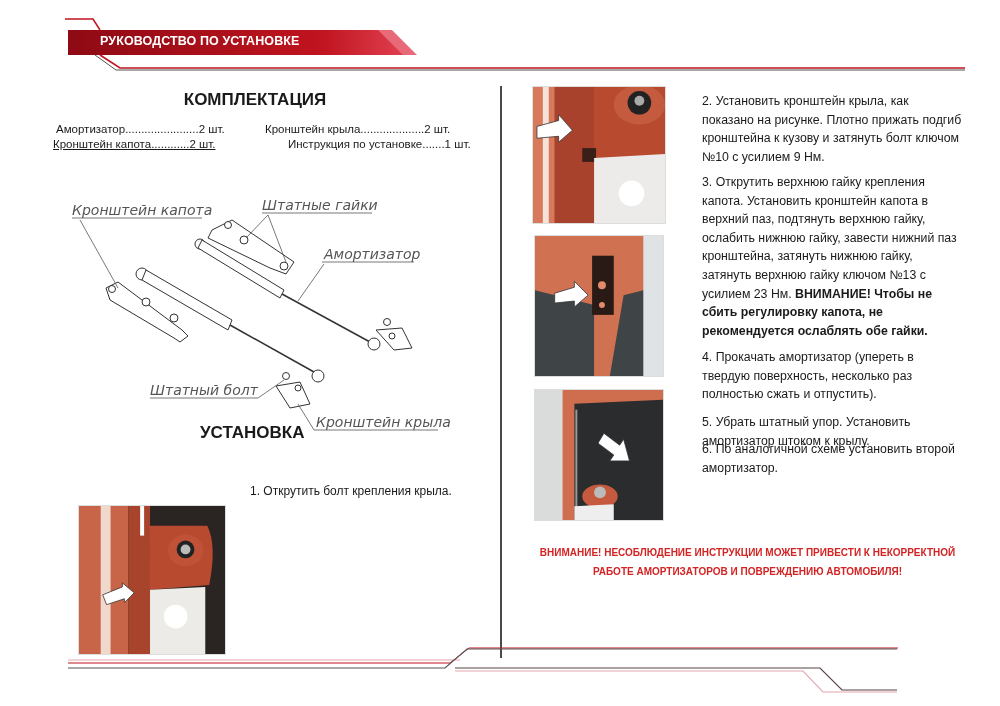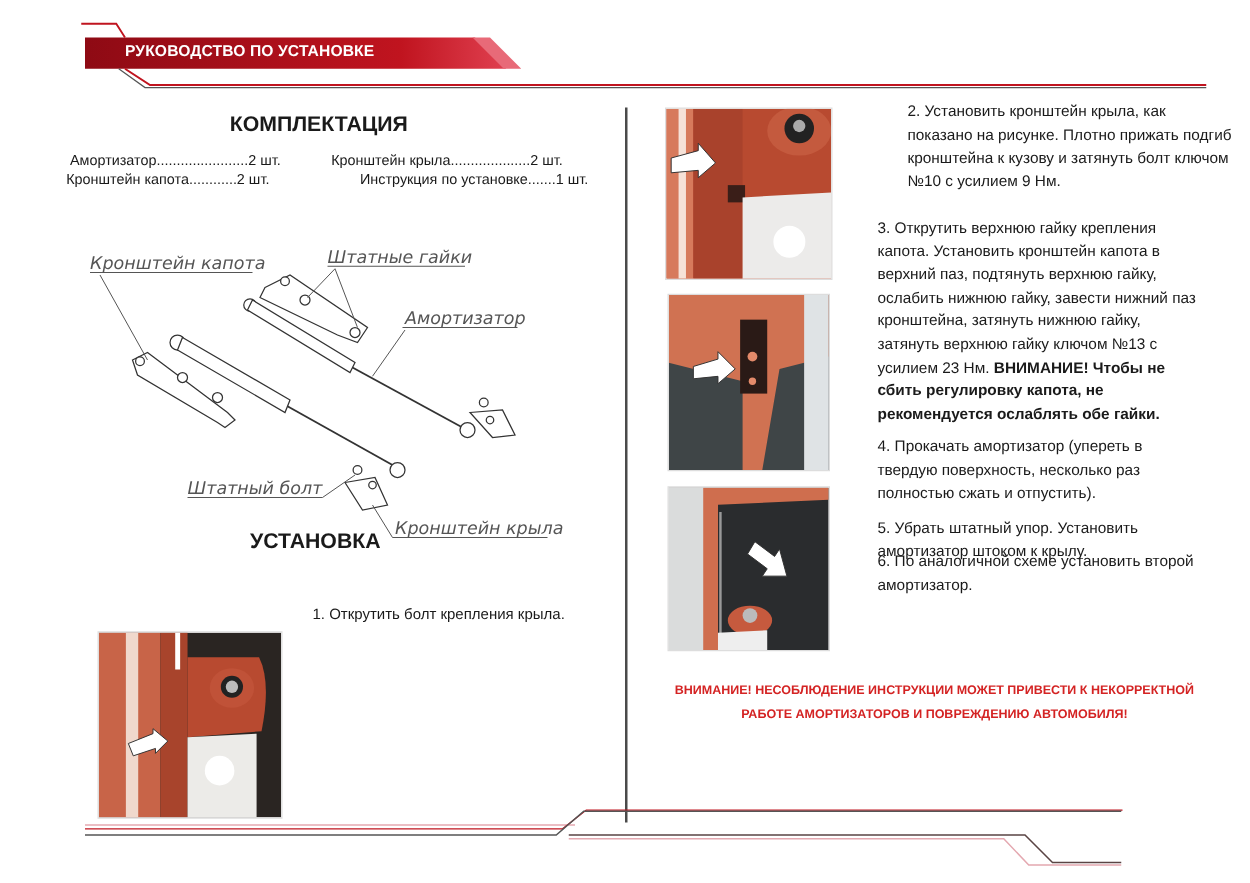--- a/index.html
+++ b/index.html
@@ -50,21 +50,21 @@
   <polyline points="100,55 120,68 965,68" fill="none" stroke="#c0141f" stroke-width="1.6"></polyline>
   <polyline points="95,55 116,70 965,70" fill="none" stroke="#555" stroke-width="1"></polyline>
 </svg>
 <div class="banner-title">РУКОВОДСТВО ПО УСТАНОВКЕ</div>
 
 <div class="divider"></div>
 
 <div class="h-komplekt">КОМПЛЕКТАЦИЯ</div>
 <div class="kit-row" style="left:56px; top:123px;">Амортизатор.......................2 шт.</div>
 <div class="kit-row" style="left:265px; top:123px;text-align:center;">Кронштейн крыла....................2 шт.</div>
-<div class="kit-row" style="left:53px; top:138px;">Кронштейн капота............2 шт.</div>
+<div class="kit-row" style="left:53px; top:138px;text-decoration:underline;">Кронштейн капота............2 шт.</div>
 <div class="kit-row" style="left:263px; top:138px;padding-left:25px;">Инструкция по установке.......1 шт.</div>
 
 <svg class="diagram" viewBox="0 0 390 250">
   <g stroke="#333" stroke-width="1" fill="#fff">
 
     <g>
       <circle cx="138" cy="54" r="5"></circle>
       <polygon points="140,50 222,100 218,108 136,58"></polygon>
       <line x1="220" y1="104" x2="308" y2="152" stroke-width="1.5"></line>
       <circle cx="312" cy="154" r="6"></circle>
@@ -178,21 +178,21 @@
     <rect x="0" y="0" width="30" height="132" fill="#dadcdc"></rect>
     <path d="M28,0 L130,0 L130,10 L40,14 L40,132 L28,132 Z" fill="#cf6e4e"></path>
     <line x1="42" y1="20" x2="42" y2="132" stroke="#999" stroke-width="2"></line>
     <ellipse cx="66" cy="108" rx="18" ry="12" fill="#c65a3e"></ellipse>
     <circle cx="66" cy="104" r="6" fill="#bbb"></circle>
     <path d="M40,118 L80,116 L80,132 L40,132 Z" fill="#eee"></path>
     <polygon points="70,44 86,56 90,50 96,72 76,72 80,66 64,54" fill="#fff" stroke="#333" stroke-width="0.8"></polygon>
   </svg>
 </div>
 
-<div class="step" style="top:80px;margin-left:24px;">2. Установить кронштейн крыла, как показано на рисунке. Плотно прижать подгиб кронштейна к кузову и затянуть болт ключом №10 с усилием 9 Нм.</div>
+<div class="step" style="top:92px;">2. Установить кронштейн крыла, как показано на рисунке. Плотно прижать подгиб кронштейна к кузову и затянуть болт ключом №10 с усилием 9 Нм.</div>
 <div class="step" style="top:173px;">
   <span>3. Открутить верхнюю гайку крепления капота. Установить кронштейн капота в верхний паз, подтянуть верхнюю гайку, ослабить нижнюю гайку, завести нижний паз кронштейна, затянуть нижнюю гайку, затянуть верхнюю гайку ключом №13 с усилием 23 Нм.</span>
   <b>ВНИМАНИЕ! Чтобы не сбить регулировку капота, не рекомендуется ослаблять обе гайки.</b>
 </div>
 <div class="step" style="top:348px;">4. Прокачать амортизатор (упереть в твердую поверхность, несколько раз полностью сжать и отпустить).</div>
 <div class="step" style="top:413px;">5. Убрать штатный упор. Установить амортизатор штоком к крылу.</div>
 <div class="step" style="top:440px;">6. По аналогичной схеме установить второй амортизатор.</div>
 
 <div class="warning">ВНИМАНИЕ! НЕСОБЛЮДЕНИЕ ИНСТРУКЦИИ МОЖЕТ ПРИВЕСТИ К НЕКОРРЕКТНОЙ РАБОТЕ АМОРТИЗАТОРОВ И ПОВРЕЖДЕНИЮ АВТОМОБИЛЯ!</div>
 

